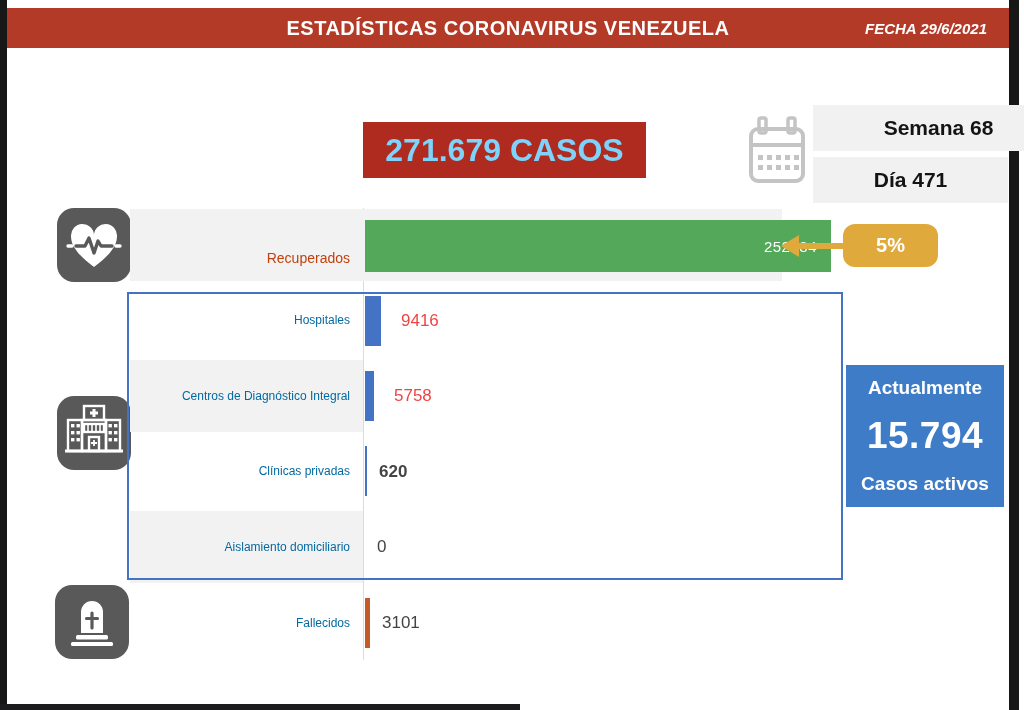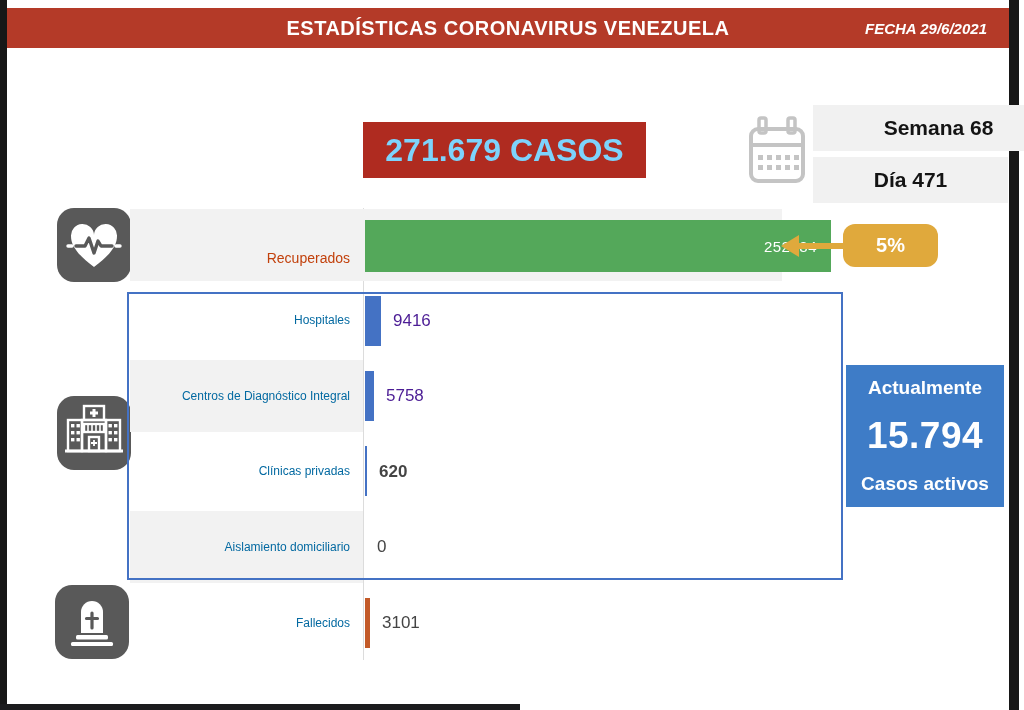--- a/index.html
+++ b/index.html
@@ -34,21 +34,21 @@
   .lbl.l0{top:222px;color:#c2410c;font-size:14px;} .lbl.l1{top:284px;} .lbl.l2{top:360px;}
   .lbl.l3{top:435px;} .lbl.l4{top:511px;} .lbl.l5{top:587px;}
   .bar{position:absolute;left:365px;height:50px;}
   .bar.b0{top:220px;height:52px;background:#54A85A;display:flex;align-items:center;
           justify-content:flex-end;padding-right:14px;box-sizing:border-box;}
   .bar.b0 .inval{color:#fff;font-size:15px;letter-spacing:.5px;}
   .bar.b1{top:296px;background:#4472C4;} .bar.b2{top:371px;background:#4472C4;}
   .bar.b3{top:446px;background:#4472C4;} .bar.b4{top:522px;background:#4472C4;}
   .bar.b5{top:598px;background:#C35A28;}
   .val{position:absolute;height:25px;line-height:25px;font-size:17px;}
-  .val.blue{color:#4c1d95;} .val.dark{color:#444;}
+  .val.blue{color:#ef4444;margin-left:8px;} .val.dark{color:#444;}
   .val.v1{top:308px;} .val.v2{top:383px;} .val.v3{top:459px;} .val.v4{top:534px;} .val.v5{top:610px;}
   .bluebox{position:absolute;left:127px;top:292px;width:712px;height:284px;border:2px solid #4472C4;}
   
   .arrow-shaft{position:absolute;left:798px;top:243px;width:47px;height:6px;background:#E0A93C;}
   .arrow-head{position:absolute;left:781px;top:235px;width:0;height:0;
               border-top:11px solid transparent;border-bottom:11px solid transparent;
               border-right:18px solid #E0A93C;}
   .badge{position:absolute;left:843px;top:224px;width:95px;height:43px;background:#E0A93C;
          border-radius:12px;color:#fff;font-size:20px;font-weight:bold;
          display:flex;align-items:center;justify-content:center;}

